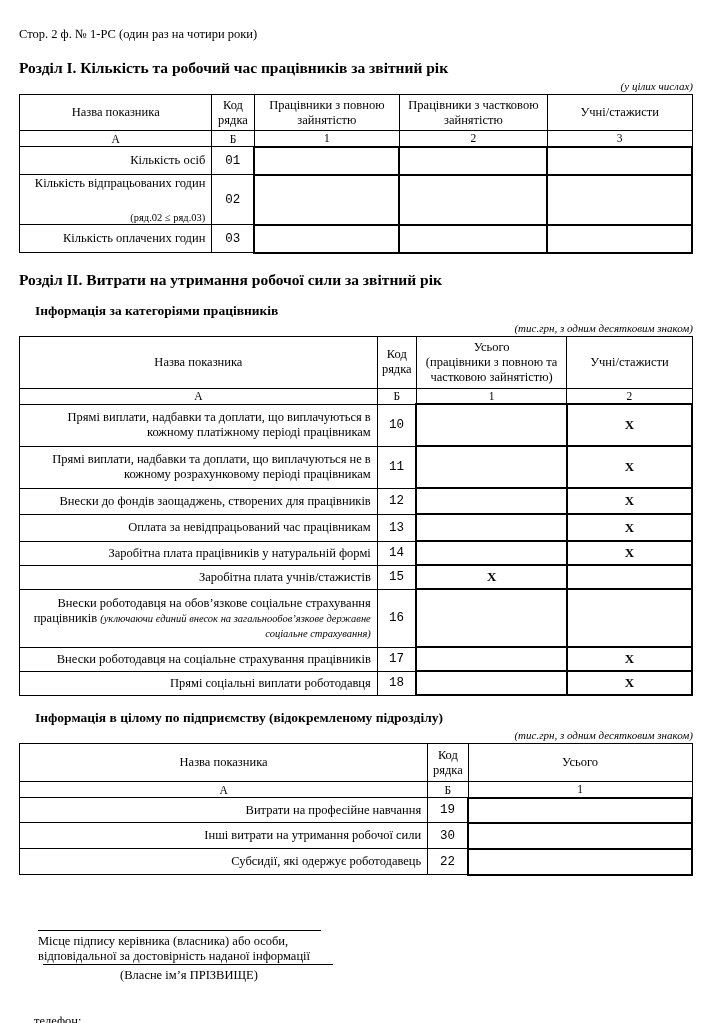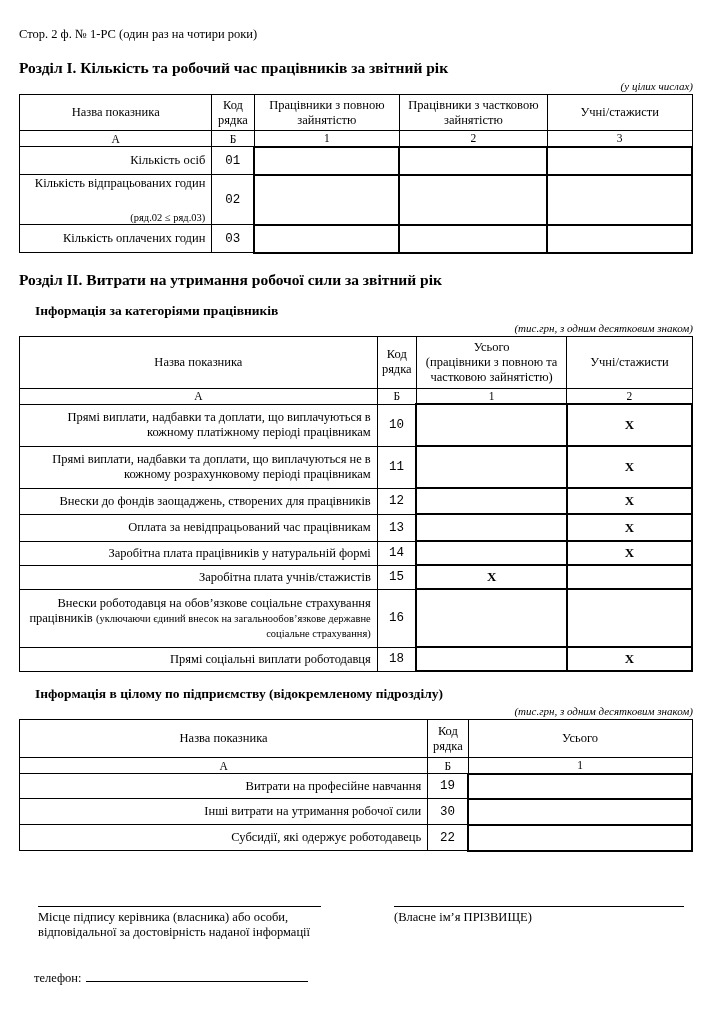--- a/index.html
+++ b/index.html
@@ -19,32 +19,32 @@
   .unit-note { text-align: right; font-style: italic; font-size: 11px; margin: 3px 0 2px 0; }
 
   table { border-collapse: collapse; width: 100%; table-layout: fixed; }
   td { border: 1px solid #000; padding: 1px 6px; vertical-align: middle; font-size: 12.5px; }
   td.hd { text-align: center; padding: 2px 4px; }
   td.letter { text-align: center; font-size: 11.5px; padding: 0 2px; height: 16px; }
   td.name { text-align: right; }
   td.code { text-align: center; font-family: Liberation Mono, monospace; }
   td.entry { border-width: 2px; text-align: center; font-weight: bold; font-size: 13px; }
   .note-block { display: block; font-size: 10.5px; font-weight: normal; margin-top: 21px; }
-  .note-inline { font-size: 10.5px; font-weight: normal; }
+  .note-inline { font-style: italic; font-size: 10.5px; font-weight: normal; }
   .hd-sub { display: block; }
 
   .footer { margin-top: 54px; }
-  .sign-row { display: flex; }
+  .sign-row { display: flex; flex-direction: column; }
   .sign-left { width: 332px; margin-left: 19px; }
   .sign-right { width: 292px; margin-left: 24px; }
   .sign-line { border-bottom: 1px solid #000; height: 1px; }
   .sign-left .sign-line { width: 283px; }
   .sign-right .sign-line { width: 290px; }
   .sign-caption { font-size: 12.5px; margin-top: 3px; line-height: 1.22; }
-  .sign-caption-center { }
+  .sign-caption-center { text-align: center; }
 
   .contact-row { display: flex; margin-top: 30px; align-items: flex-end; }
   .contact-left { width: 332px; margin-left: 15px; white-space: nowrap; }
   .contact-right { margin-left: 24px; white-space: nowrap; }
   .fill-line { display: inline-block; border-bottom: 1px solid #000; height: 12px; vertical-align: baseline; }
   .phone-line { width: 222px; margin-left: 5px; }
   .email-line { width: 182px; margin-left: 5px; }
 </style>
 </head>
 <body>
@@ -165,20 +165,26 @@
       <td class="name">Заробітна плата учнів/стажистів</td>
       <td class="code">15</td>
       <td class="entry">X</td>
       <td class="entry"></td>
     </tr>
     <tr style="height:58px">
       <td class="name"><span>Внески роботодавця на обов’язкове соціальне страхування працівників</span> <span class="note-inline">(уключаючи єдиний внесок на загальнообов’язкове державне соціальне страхування)</span></td>
       <td class="code">16</td>
       <td class="entry"></td>
       <td class="entry"></td>
+    </tr>
+    <tr style="height:24px">
+      <td class="name">Внески роботодавця на соціальне страхування працівників</td>
+      <td class="code">17</td>
+      <td class="entry"></td>
+      <td class="entry">X</td>
     </tr>
     <tr style="height:24px">
       <td class="name">Прямі соціальні виплати роботодавця</td>
       <td class="code">18</td>
       <td class="entry"></td>
       <td class="entry">X</td>
     </tr>
   </tbody>
     </table>
 

